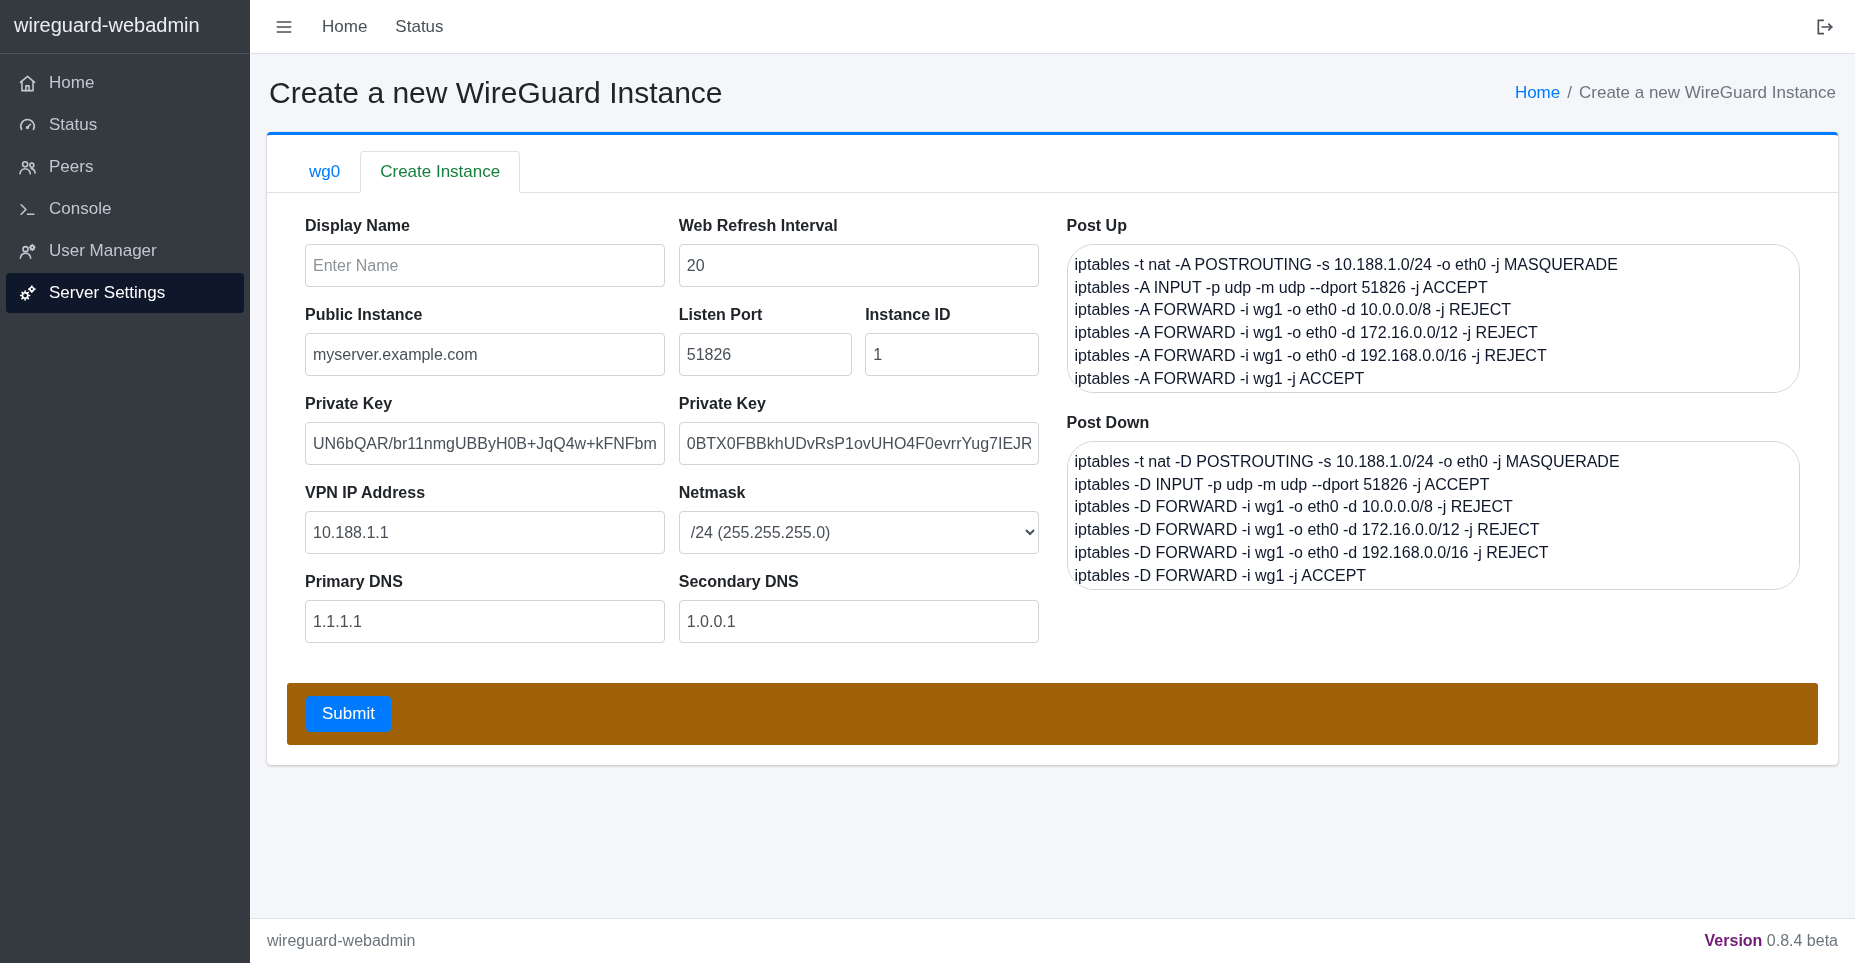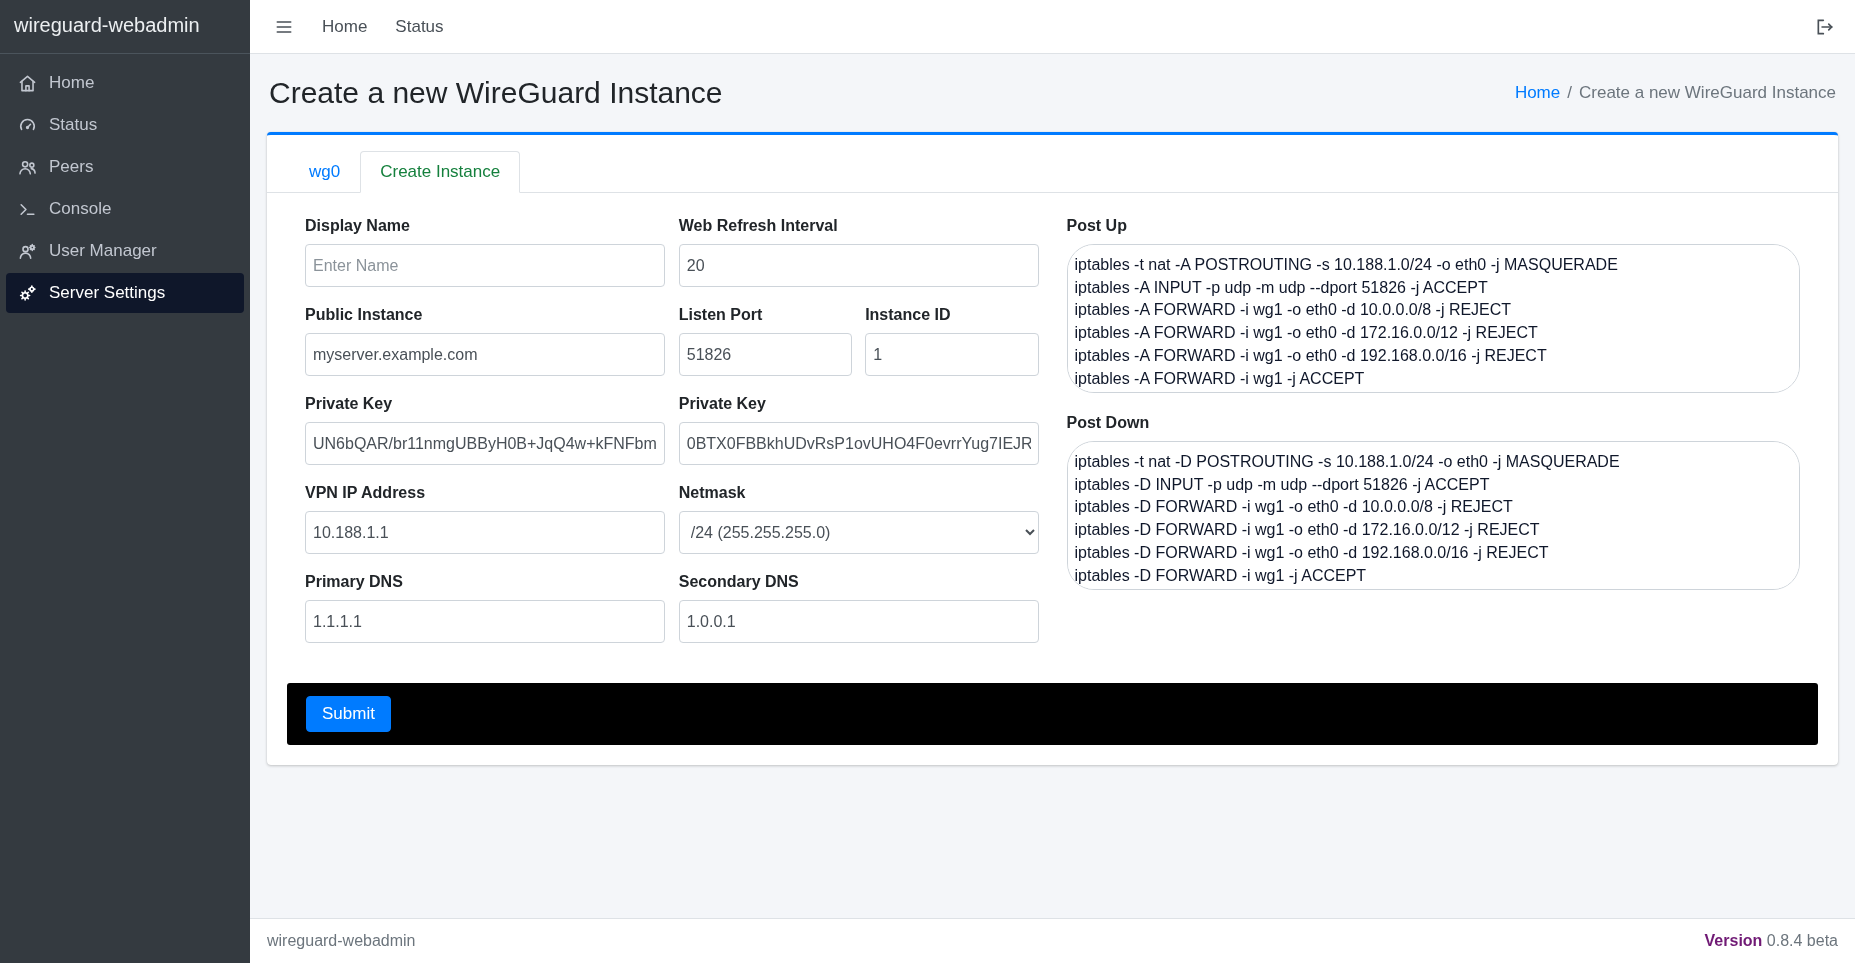--- a/index.html
+++ b/index.html
@@ -110,21 +110,21 @@
   textarea.form-control {
     height: 149px; resize: none;
     overflow-y: scroll;
     line-height: 1.42;
     color: #0f172a;
     border-radius: 27px;
   }
 
   .submit-strip {
     margin-top: 40px;
-    background: #000000;
+    background: #a16207;
     border-radius: 3px;
     padding: 13px 19px;
   }
   .btn-primary {
     background: #007bff; color: #fff;
     border: 1px solid #007bff; border-radius: 4px;
     font-size: 17px; font-family: inherit;
     padding: 7px 15px; cursor: pointer;
   }
 

